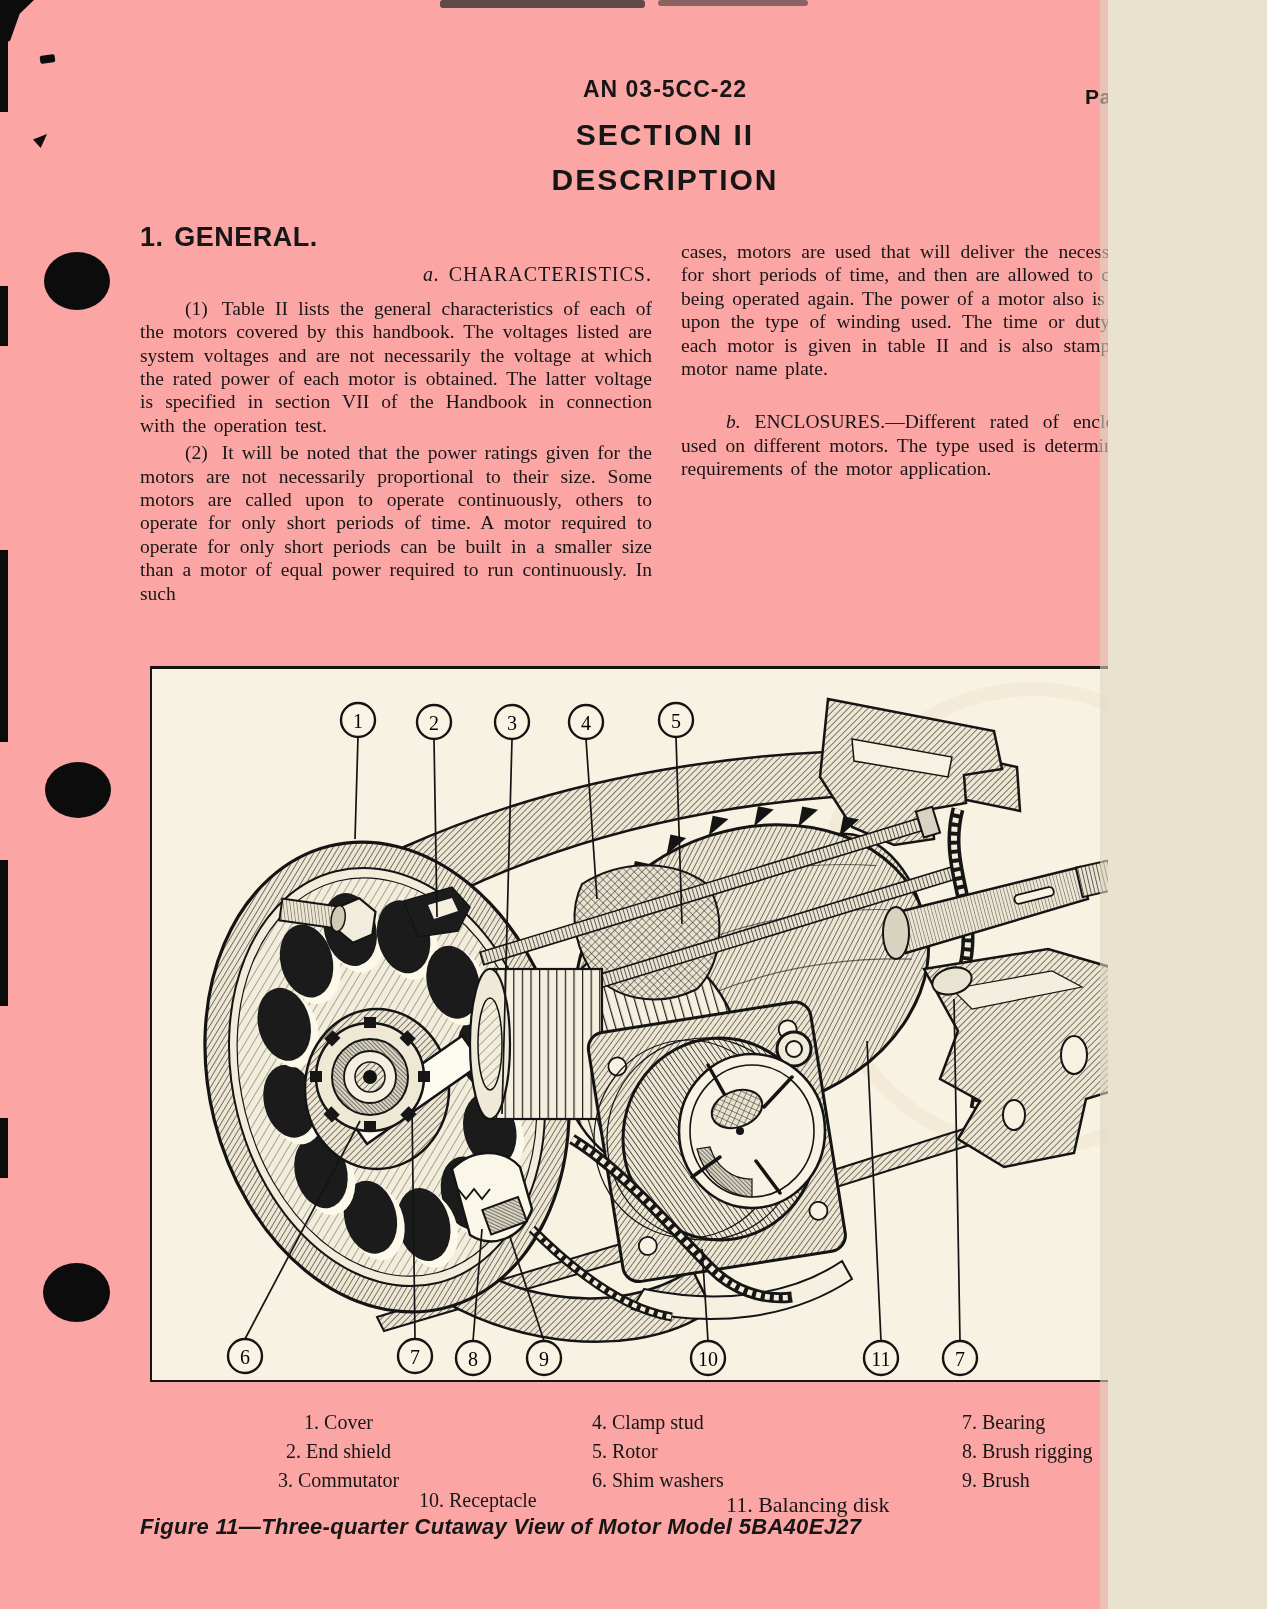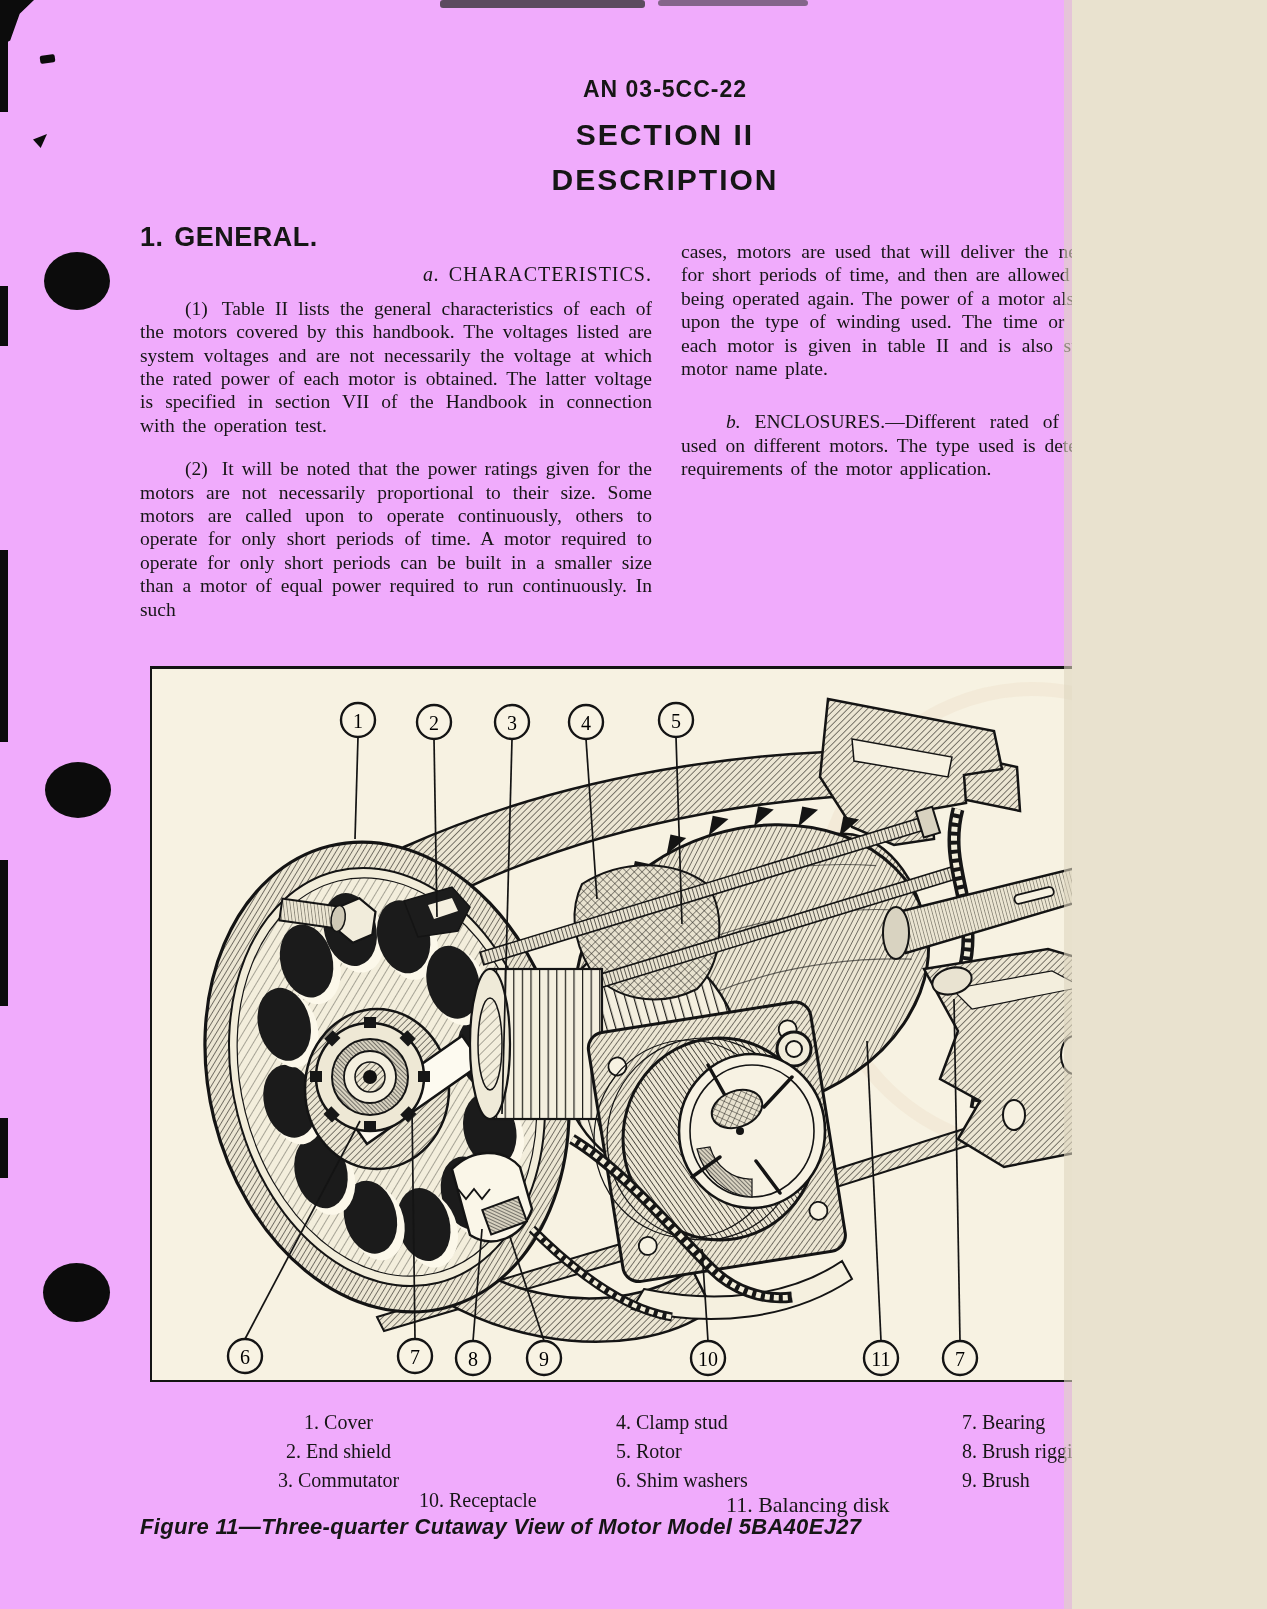--- a/index.html
+++ b/index.html
@@ -1,41 +1,41 @@
 <!DOCTYPE html>
 <html><head>
 <meta charset="utf-8">
 <style>
   html,body{margin:0;padding:0;}
   body{width:1267px;height:1609px;position:relative;background:#e9e2cf;
        font-family:"Liberation Serif",serif;color:#161616;}
-  .page{position:absolute;left:0;top:0;width:1072px;height:1609px;background:#f0abfc;overflow:hidden;}
+  .page{position:absolute;left:0;top:0;width:1072px;height:1609px;background:#fca5a5;overflow:hidden;padding-left:36px;}
   
   .page::after{content:"";position:absolute;right:0;top:0;width:8px;height:100%;background:#ddd5bf;opacity:.6;}
   .abs{position:absolute;}
   .sans{font-family:"Liberation Sans",sans-serif;}
   .hdr-center{left:140px;top:76px;width:1050px;text-align:center;font-weight:bold;font-size:23px;letter-spacing:1px;}
   .hdr-right{left:900px;top:56px;width:312px;text-align:right;font-weight:bold;font-size:21px;line-height:27px;letter-spacing:.5px;}
   .title1{left:140px;top:118px;width:1050px;text-align:center;font-weight:bold;font-size:30px;letter-spacing:2px;}
   .title2{left:140px;top:163px;width:1050px;text-align:center;font-weight:bold;font-size:30px;letter-spacing:2px;}
   .col{width:512px;font-size:19.5px;line-height:23.4px;text-align:justify;word-spacing:.14em;}
   .col-left{left:140px;top:226px;}
   .col-right{left:681px;top:240px;}
   .h-general{font-family:"Liberation Sans",sans-serif;font-weight:bold;font-size:27px;letter-spacing:.5px;margin:0 0 14px 0;text-align:left;}
   .subhead{margin:0 0 10px 38px;letter-spacing:1px;font-size:20px;text-align:right;}
   .para{margin:0;}
   .para .pnum{margin-right:14px;}
   .indent{text-indent:45px;}
-  .mt{margin-top:20px;}
+  .mt{margin-top:4px;}
   .mt-big{margin-top:30px;}
   .figure-box{left:150px;top:666px;width:1004px;height:716px;border:2px solid #141414;border-top-width:3px;
               box-sizing:border-box;background:#f7f2e2;}
   .legend{top:1408px;font-size:20px;line-height:29px;white-space:nowrap;}
   .legend-c1{left:278px;text-align:center;}
-  .legend-c2{left:616px;}
+  .legend-c2{left:592px;}
   .legend-c3{left:962px;}
   .legend-r2a{left:419px;top:1489px;font-size:20px;white-space:nowrap;}
   .legend-r2b{left:726px;top:1492px;font-size:22px;white-space:nowrap;}
   .caption{left:140px;top:1514px;width:1044px;text-align:left;font-weight:bold;font-style:italic;
            font-size:22px;letter-spacing:.3px;}
   .pageno{left:1142px;top:1538px;font-weight:bold;font-size:23px;}
   
   .punch{background:#0c0c0c;border-radius:50%;}
   .punch1{left:44px;top:252px;width:66px;height:58px;}
   .punch2{left:45px;top:762px;width:66px;height:56px;}

